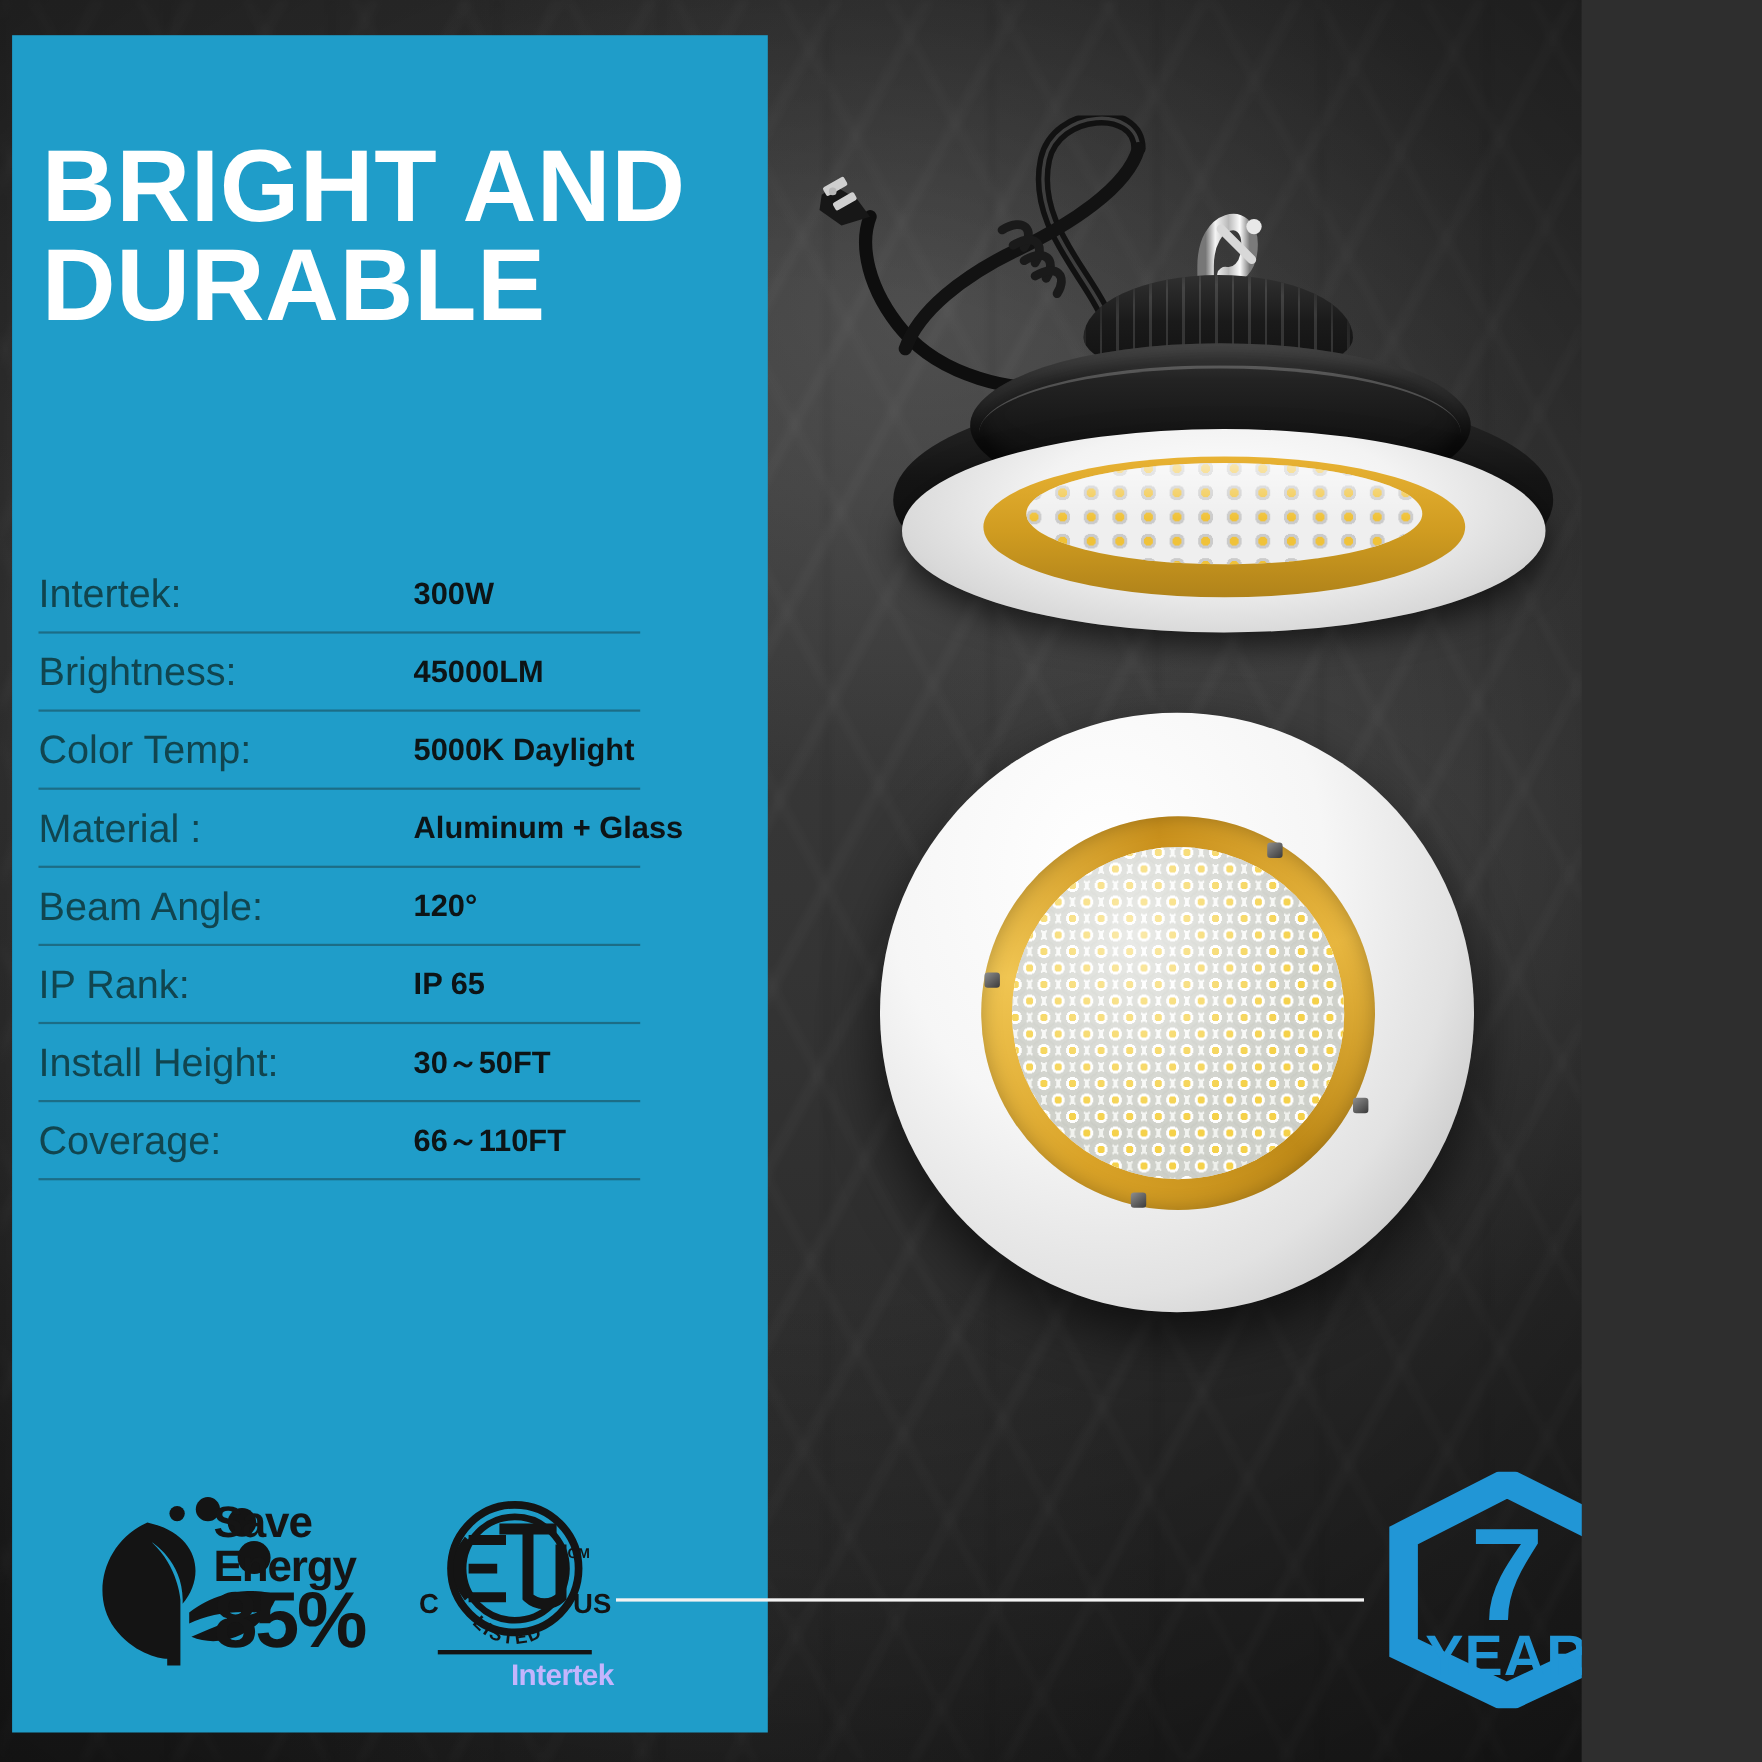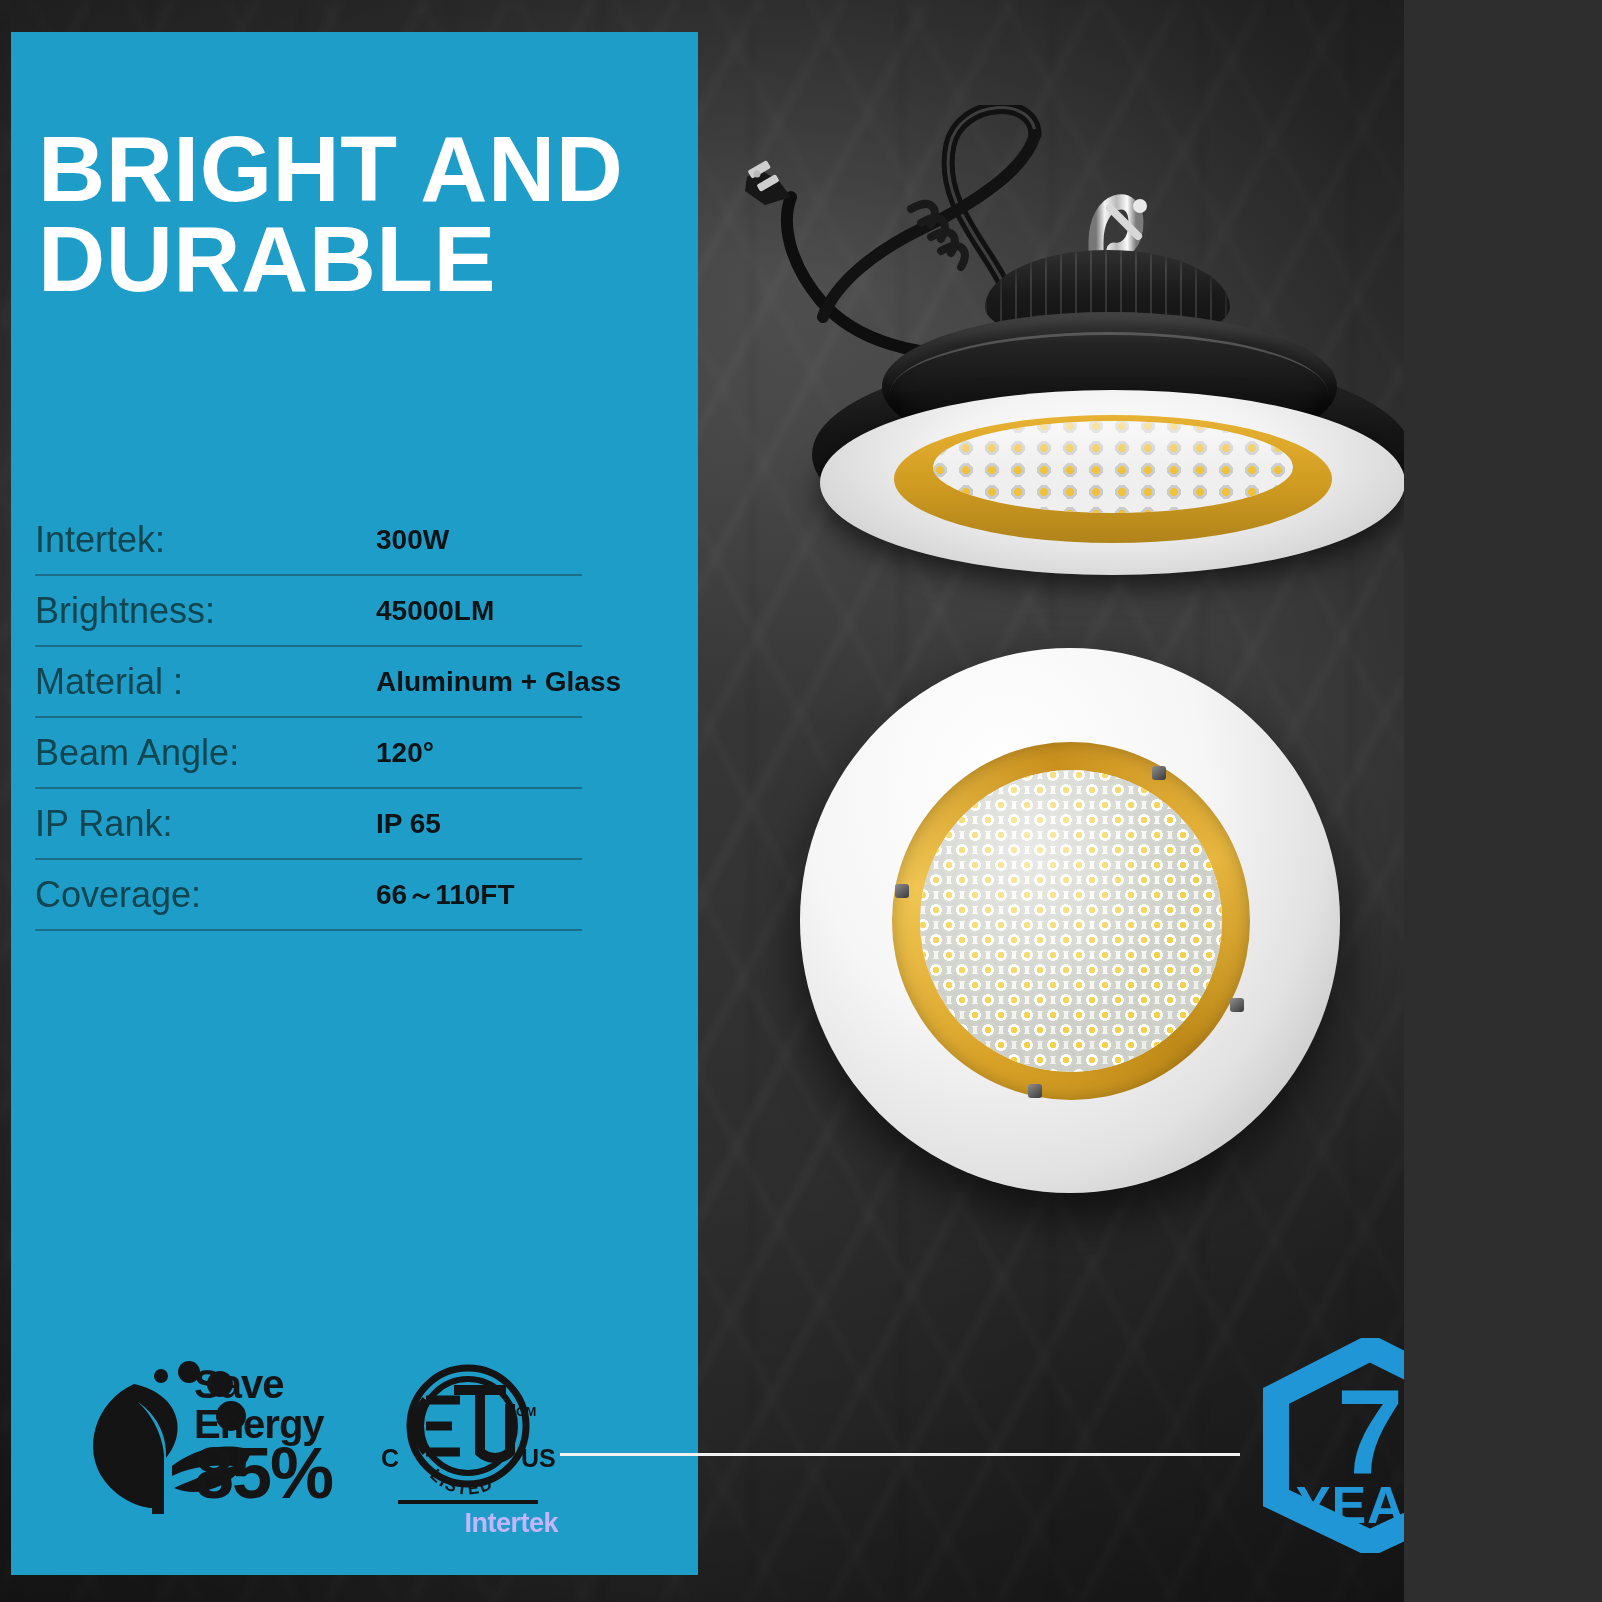--- a/index.html
+++ b/index.html
@@ -1,21 +1,21 @@
 <!DOCTYPE html>
 <html><head>
 <meta charset="utf-8">
 <style>
   html,body{margin:0;padding:0;}
   body{
     width:1602px;height:1602px;overflow:hidden;
     font-family:"Liberation Sans", sans-serif;
     background:#2e2e2e;
   }
-  #stage{position:relative;width:1404px;height:1602px;overflow:hidden;}
+  #stage{position:relative;width:1404px;height:1602px;overflow:hidden;padding-left:34px;}
 
   
   .bg{position:absolute;inset:0;
       background:
         radial-gradient(ellipse 900px 700px at 58% 18%, rgba(110,110,110,.42), rgba(0,0,0,0) 62%),
         radial-gradient(ellipse 700px 600px at 88% 50%, rgba(90,90,90,.30), rgba(0,0,0,0) 66%),
         radial-gradient(ellipse 600px 500px at 45% 92%, rgba(80,80,80,.22), rgba(0,0,0,0) 70%),
         linear-gradient(180deg,#323232 0%,#3a3a3a 28%,#343434 55%,#2b2b2b 80%,#262626 100%);
   }
   .bg-truss{position:absolute;inset:0;opacity:.5;
@@ -213,30 +213,38 @@
   <div class="spec">
     <div class="spec-row">
       <span class="spec-label">Intertek:</span>
       <span class="spec-value">300W</span>
     </div>
     <div class="spec-row">
       <span class="spec-label">Brightness:</span>
       <span class="spec-value">45000LM</span>
     </div>
     <div class="spec-row">
+      <span class="spec-label">Color Temp:</span>
+      <span class="spec-value">5000K Daylight</span>
+    </div>
+    <div class="spec-row">
       <span class="spec-label">Material :</span>
       <span class="spec-value">Aluminum + Glass</span>
     </div>
     <div class="spec-row">
       <span class="spec-label">Beam Angle:</span>
       <span class="spec-value">120°</span>
     </div>
     <div class="spec-row">
       <span class="spec-label">IP Rank:</span>
       <span class="spec-value">IP 65</span>
+    </div>
+    <div class="spec-row">
+      <span class="spec-label">Install Height:</span>
+      <span class="spec-value">30～50FT</span>
     </div>
     <div class="spec-row">
       <span class="spec-label">Coverage:</span>
       <span class="spec-value">66～110FT</span>
     </div>
   </div>
 
   <div class="save-badge">
     <svg viewBox="0 0 250 160" width="250" height="160">
       <path d="M58 26 C 18 44 6 92 28 122 C 44 144 68 150 76 150 L 76 156 L 88 156 L 88 96

